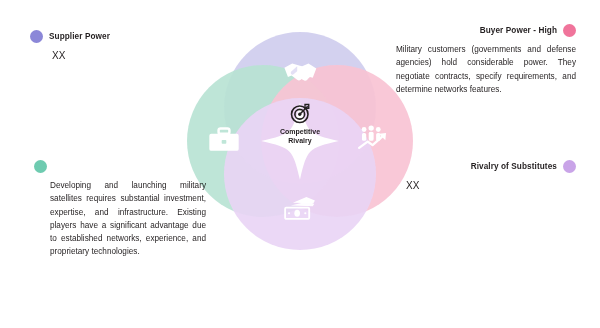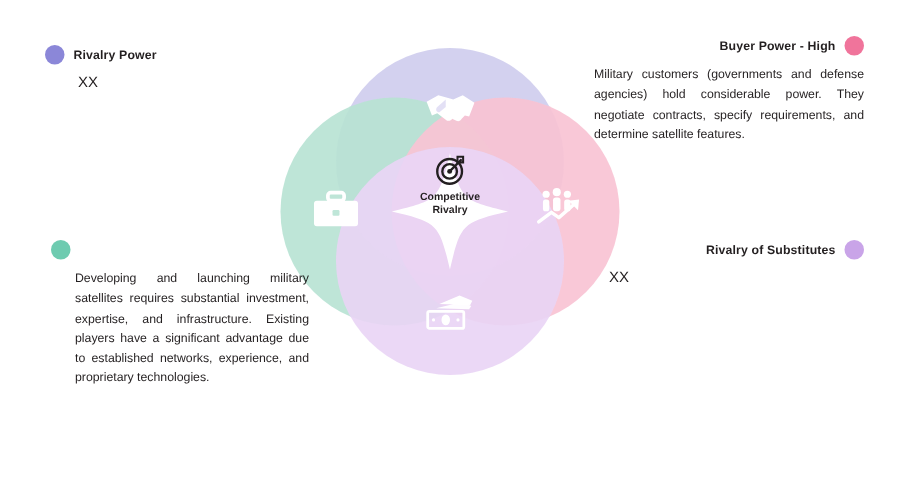--- a/index.html
+++ b/index.html
@@ -105,31 +105,31 @@
     width: 21px;
     height: 21px;
   }
 </style>
 </head>
 <body>
 
 <div class="block" id="blk-supplier">
   <div class="block-head">
     <span class="bullet" style="background:#8b87d8"></span>
-    <span>Rivalry Power</span>
+    <span>Supplier Power</span>
   </div>
   <div class="block-xx">XX</div>
 </div>
 
 <div class="block" id="blk-buyer">
   <div class="block-head right">
     <span>Buyer Power - High</span>
     <span class="bullet" style="background:#f0749b"></span>
   </div>
-  <div class="block-body">Military customers (governments and defense agencies) hold considerable power. They negotiate contracts, specify requirements, and determine satellite features.</div>
+  <div class="block-body">Military customers (governments and defense agencies) hold considerable power. They negotiate contracts, specify requirements, and determine networks features.</div>
 </div>
 
 <div class="block" id="blk-entrants">
   <div class="block-head">
     <span class="bullet" style="background:#6ecbb0"></span>
   </div>
   <div class="block-body pad-l">Developing and launching military satellites requires substantial investment, expertise, and infrastructure. Existing players have a significant advantage due to established networks, experience, and proprietary technologies.</div>
 </div>
 
 <div class="block" id="blk-substitute">

